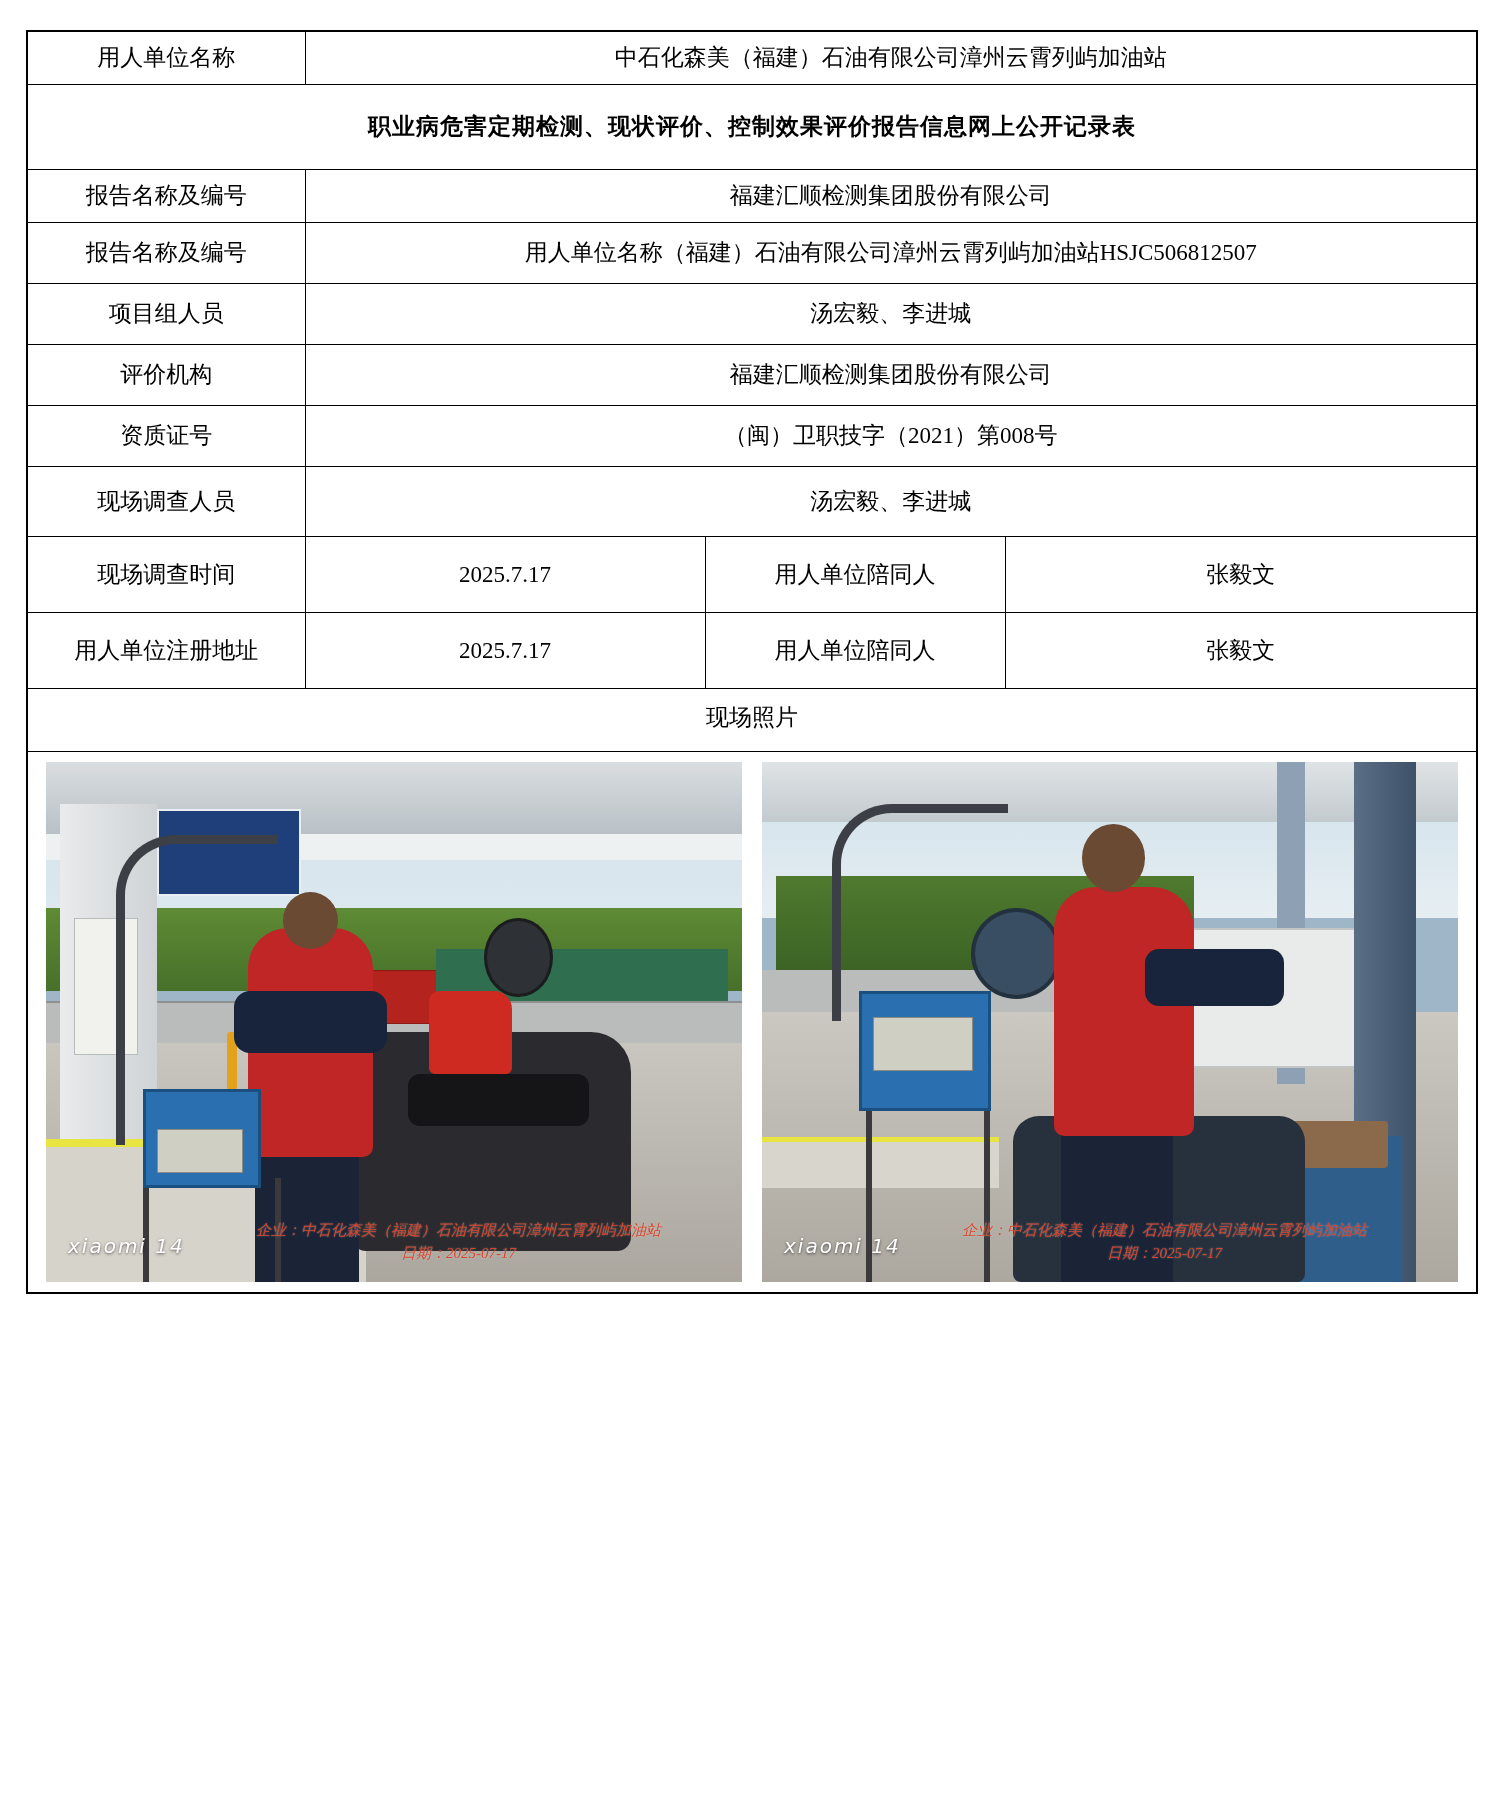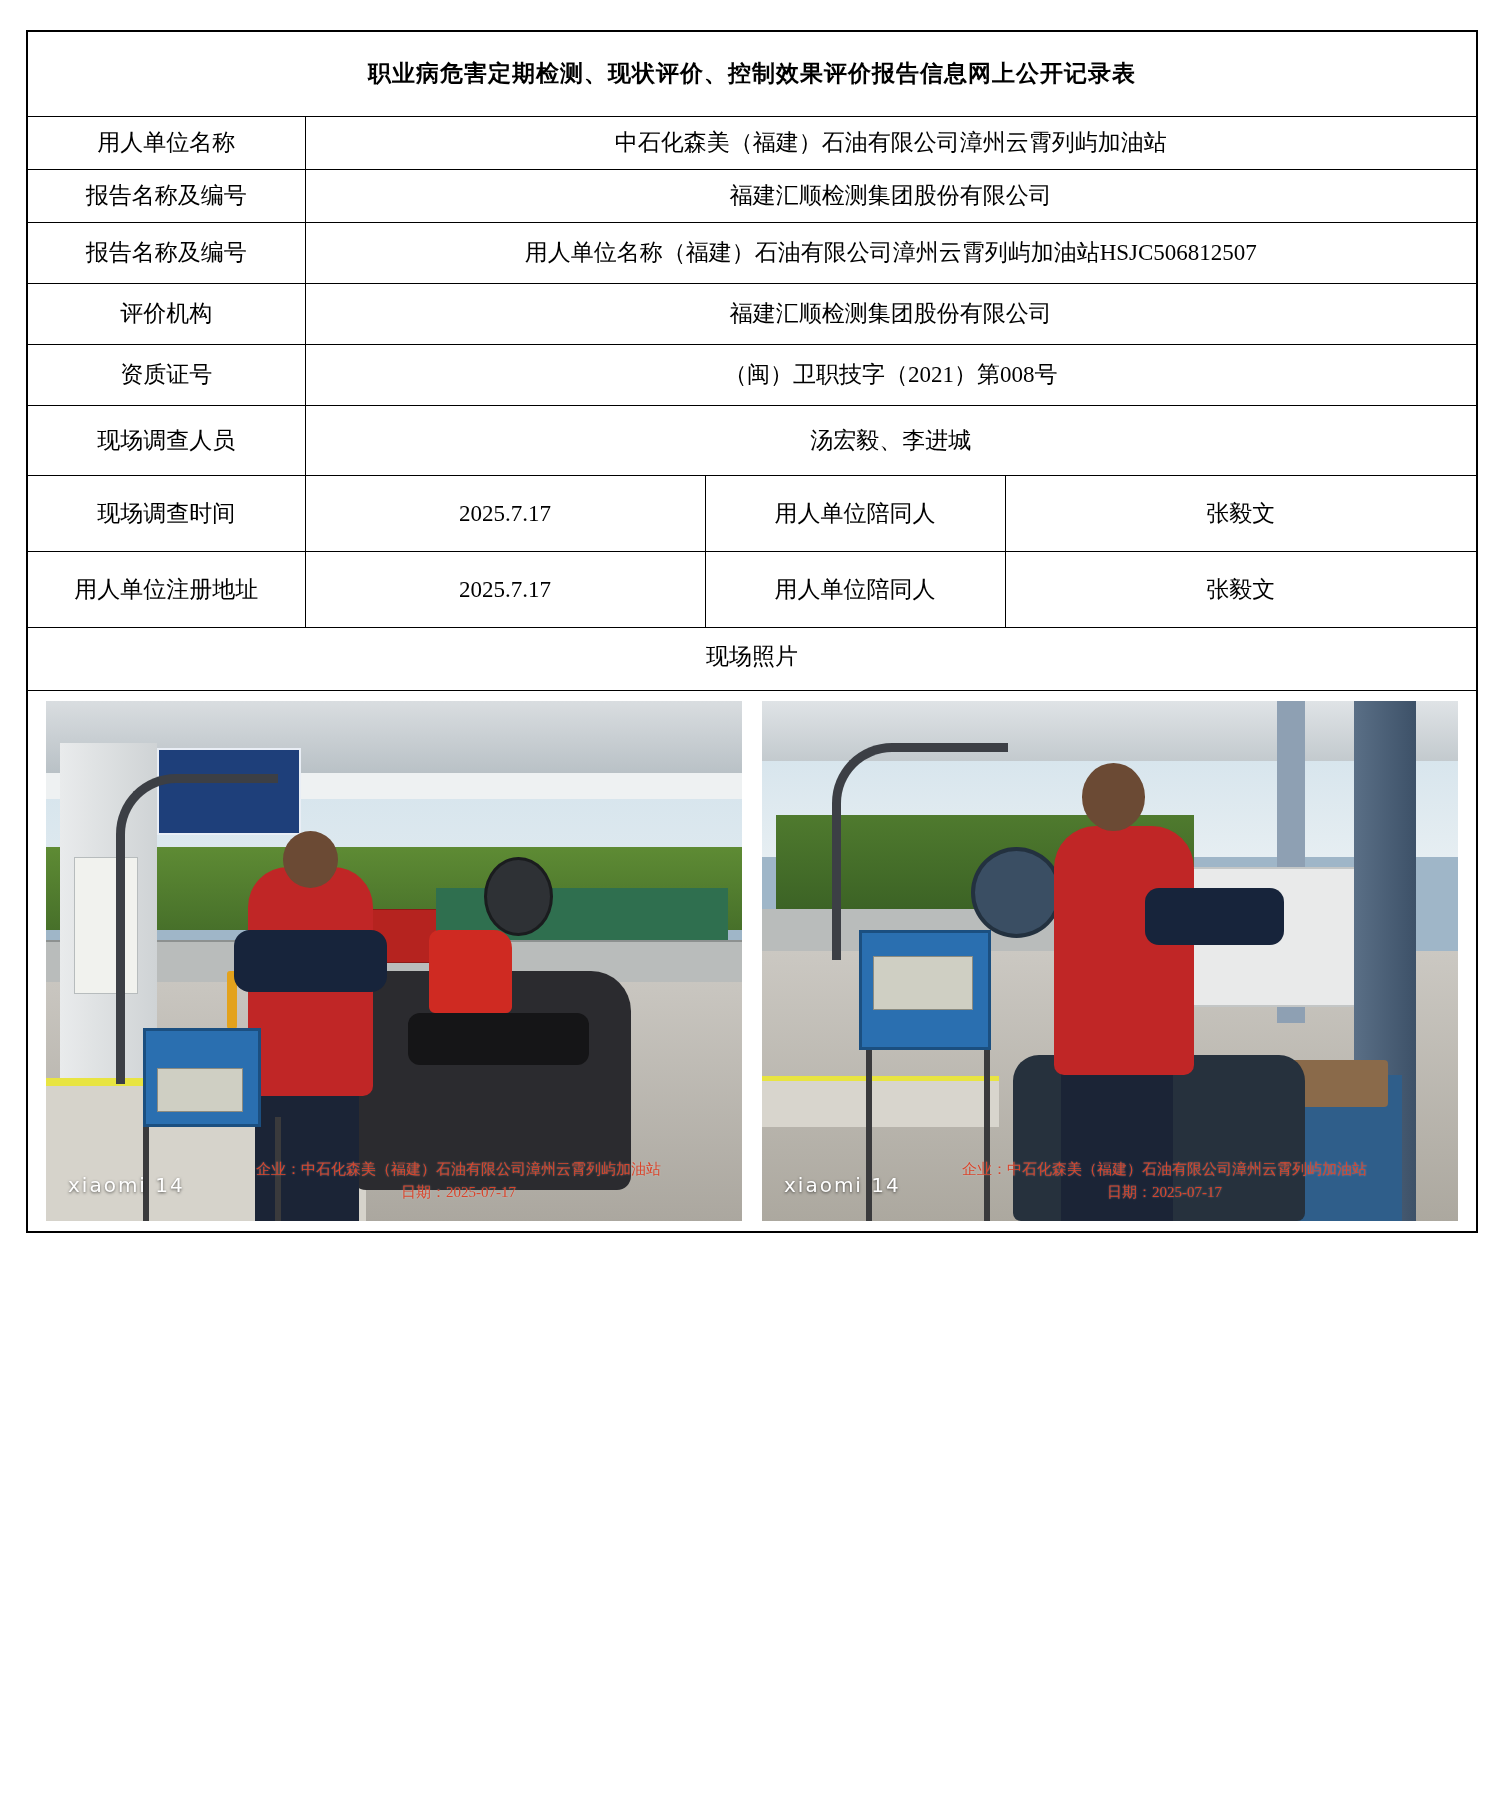--- a/index.html
+++ b/index.html
@@ -51,20 +51,21 @@
   .row-tall td { height: 60px; }
   .photos-header {
     height: 62px;
     font-size: 23px;
     font-family: Liberation Mono, monospace;
   }
   .photos-cell {
     padding: 10px 0 14px 0;
     height: 540px;
     vertical-align: top;
+    font-style: italic;
   }
   .photo-row {
     display: flex;
     justify-content: center;
     gap: 20px;
     padding: 0 18px;
   }
   .photo {
     position: relative;
     width: 700px;
@@ -287,39 +288,43 @@
 <div class="page">
   <table class="report">
     <colgroup>
       <col style="width:278px">
       <col style="width:400px">
       <col style="width:300px">
       <col style="width:472px">
     </colgroup>
     <tbody>
       <tr>
-        <td class="title-cell" colspan="4">职业病危害定期检测、现状评价、控制效果评价报告信息网上公开记录表</td>
-      </tr>
-
-      <tr>
         <td class="label-cell">用人单位名称</td>
         <td class="value-cell" colspan="3">中石化森美（福建）石油有限公司漳州云霄列屿加油站</td>
+      </tr>
+
+      <tr>
+        <td class="title-cell" colspan="4">职业病危害定期检测、现状评价、控制效果评价报告信息网上公开记录表</td>
       </tr>
 
       <tr>
         <td class="label-cell">报告名称及编号</td>
         <td class="value-cell" colspan="3">福建汇顺检测集团股份有限公司</td>
       </tr>
 
 
       <tr class="row-tall">
         <td class="label-cell">报告名称及编号</td>
         <td class="value-cell" colspan="3">用人单位名称（福建）石油有限公司漳州云霄列屿加油站HSJC506812507</td>
       </tr>
 
+      <tr class="row-tall">
+        <td class="label-cell">项目组人员</td>
+        <td class="value-cell" colspan="3">汤宏毅、李进城</td>
+      </tr>
 
       <tr class="row-tall">
         <td class="label-cell">评价机构</td>
         <td class="value-cell" colspan="3">福建汇顺检测集团股份有限公司</td>
       </tr>
 
       <tr class="row-tall">
         <td class="label-cell">资质证号</td>
         <td class="value-cell" colspan="3">（闽）卫职技字（2021）第008号</td>
       </tr>

